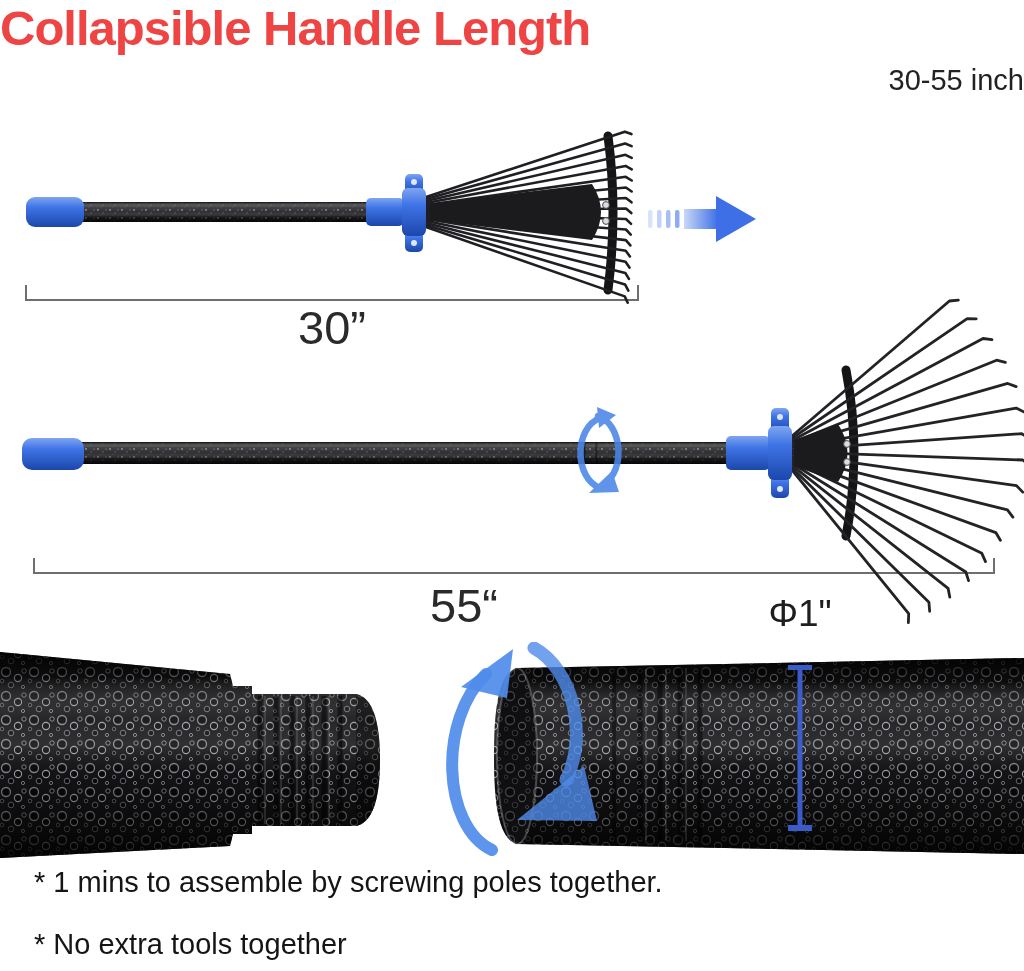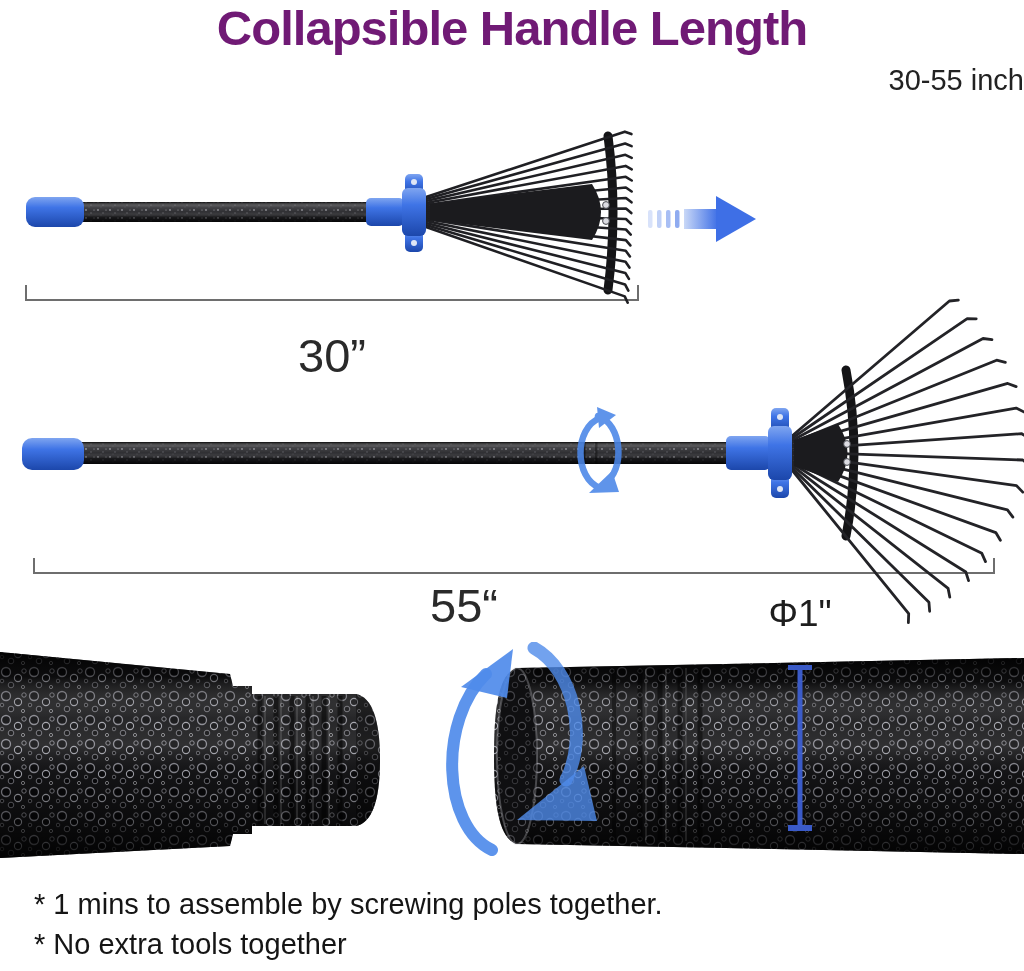--- a/index.html
+++ b/index.html
@@ -1,38 +1,38 @@
 <!DOCTYPE html>
 <html><head>
 <meta charset="utf-8">
 <style>
   html,body{margin:0;padding:0;background:#ffffff;}
   .canvas{position:relative;width:1024px;height:971px;background:#ffffff;overflow:hidden;
           font-family:"Liberation Sans",sans-serif;color:#111;}
   .abs{position:absolute;}
-  .title{top:0px;left:0;width:1024px;text-align:center;font-size:49px;font-weight:bold;
-         letter-spacing:-1px;color:#701a75;}
+  .title{top:0px;left:0;width:1024px;text-align:left;font-size:49px;font-weight:bold;
+         letter-spacing:-1px;color:#ef4444;}
   .subtitle{top:64px;left:0;width:1024px;text-align:right;font-size:29px;color:#222;}
   .measure-label{font-size:47px;color:#2a2a2a;text-align:center;width:200px;}
   .phi-label{font-size:37px;color:#1e1e1e;text-align:center;width:200px;}
   .footnote{font-size:29px;color:#151515;white-space:nowrap;}
   .bracket{border-left:2px solid #6e6e6e;border-right:2px solid #6e6e6e;
            border-bottom:2px solid #6e6e6e;height:14px;}
   svg{position:absolute;left:0;pointer-events:none;}
 </style>
 </head>
 <body>
 
 <div class="canvas">
 
   <div class="abs title">Collapsible Handle Length</div>
   <div class="abs subtitle">30-55 inch</div>
 
   <div class="abs bracket" style="left:25px;top:285px;width:610px;"></div>
-  <div class="abs measure-label" style="left:232px;top:300px;margin-top:28px;">30”</div>
+  <div class="abs measure-label" style="left:232px;top:300px;">30”</div>
 
   <svg style="top:112px;" width="1024" height="195" viewBox="0 0 1024 195">
     <defs>
       <pattern id="spk1" width="12" height="8" patternUnits="userSpaceOnUse">
         <rect width="12" height="8" fill="#26262a"></rect>
         <circle cx="2" cy="2" r="0.9" fill="#88888f"></circle>
           <circle cx="7" cy="5" r="0.7" fill="#5f5f66"></circle>
         <circle cx="10" cy="2" r="0.6" fill="#9a9aa1"></circle>
           <circle cx="5" cy="7" r="0.5" fill="#4a4a50"></circle>
       </pattern>
@@ -235,16 +235,16 @@
     </g>
 
     <g>
       <path d="M492,208 C442,184 438,78 486,32" fill="none" stroke="#4f8bea" stroke-width="12" stroke-linecap="round" opacity="0.92"></path>
       <polygon points="461,45 513,7 507,56" fill="#4f8bea" opacity="0.92"></polygon>
       <path d="M534,6 C574,28 588,95 566,138" fill="none" stroke="#4f8bea" stroke-width="13" stroke-linecap="round" opacity="0.8"></path>
       <polygon points="517,178 584,124 597,179" fill="#4f8bea" opacity="0.8"></polygon>
     </g>
   </svg>
 
-  <div class="abs footnote" style="left:34px;top:866px;margin-top:22px;">* 1 mins to assemble by screwing poles together.</div>
+  <div class="abs footnote" style="left:34px;top:866px;">* 1 mins to assemble by screwing poles together.</div>
   <div class="abs footnote" style="left:34px;top:928px;">* No extra tools together</div>
 
 </div>
 
 </body></html>

